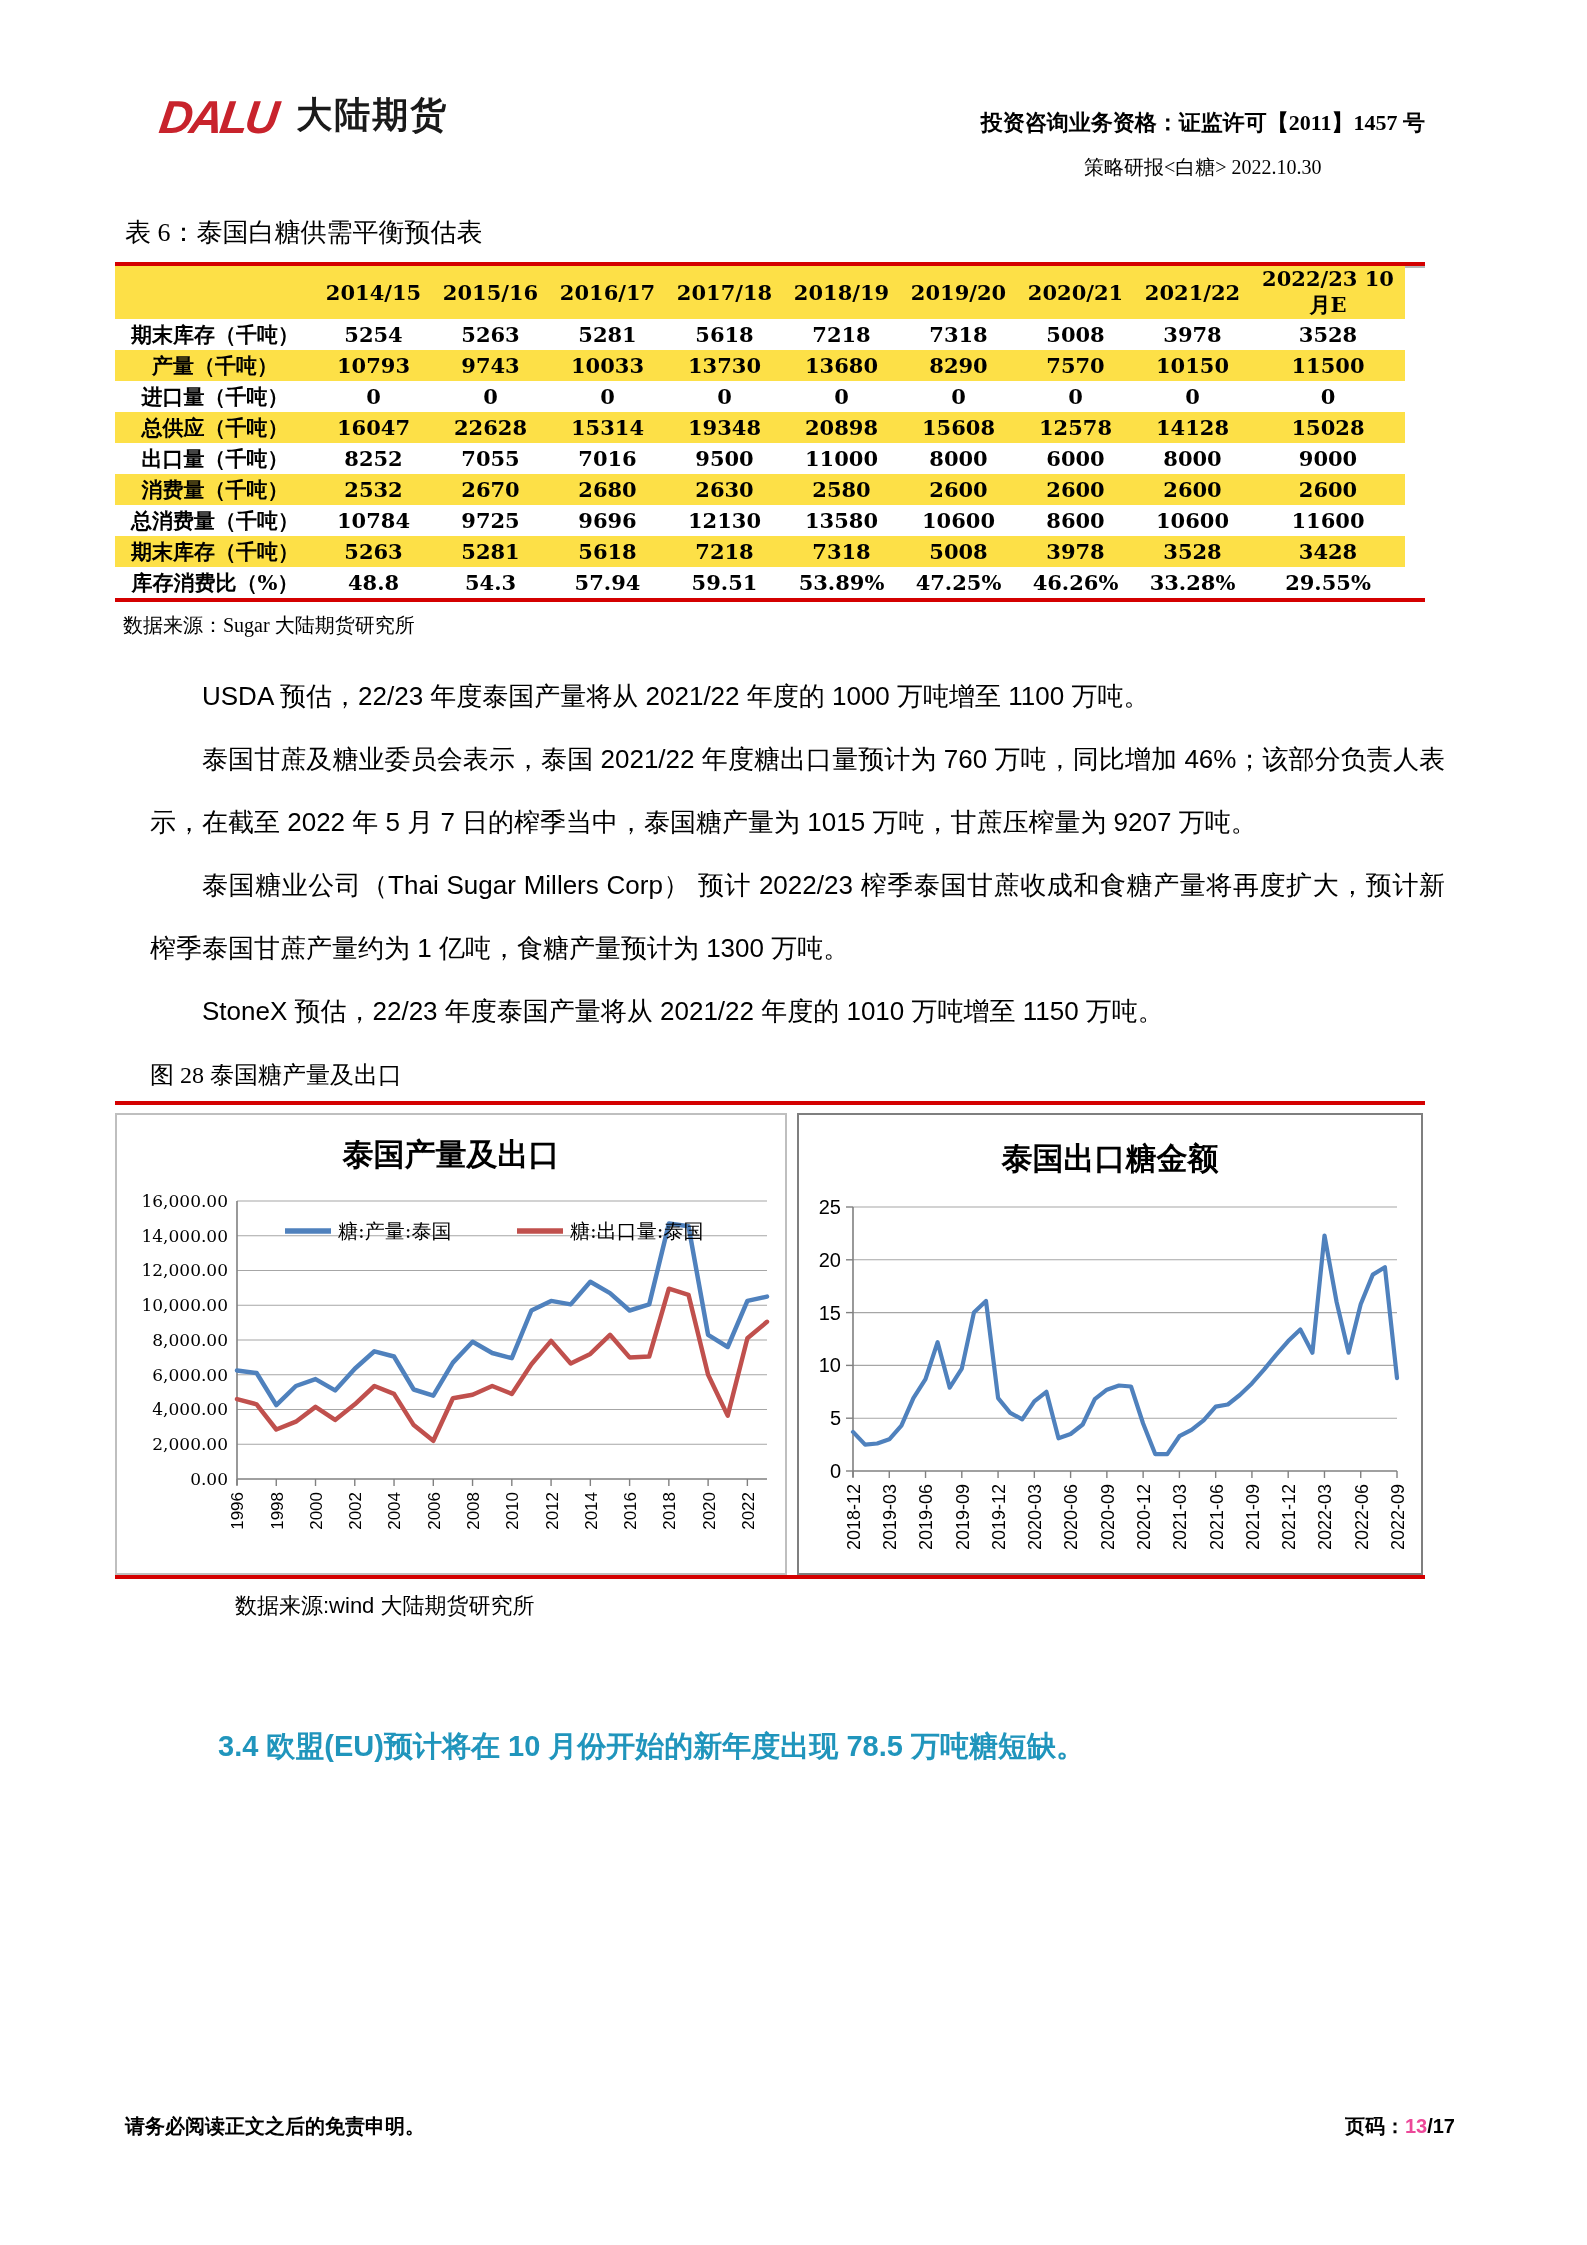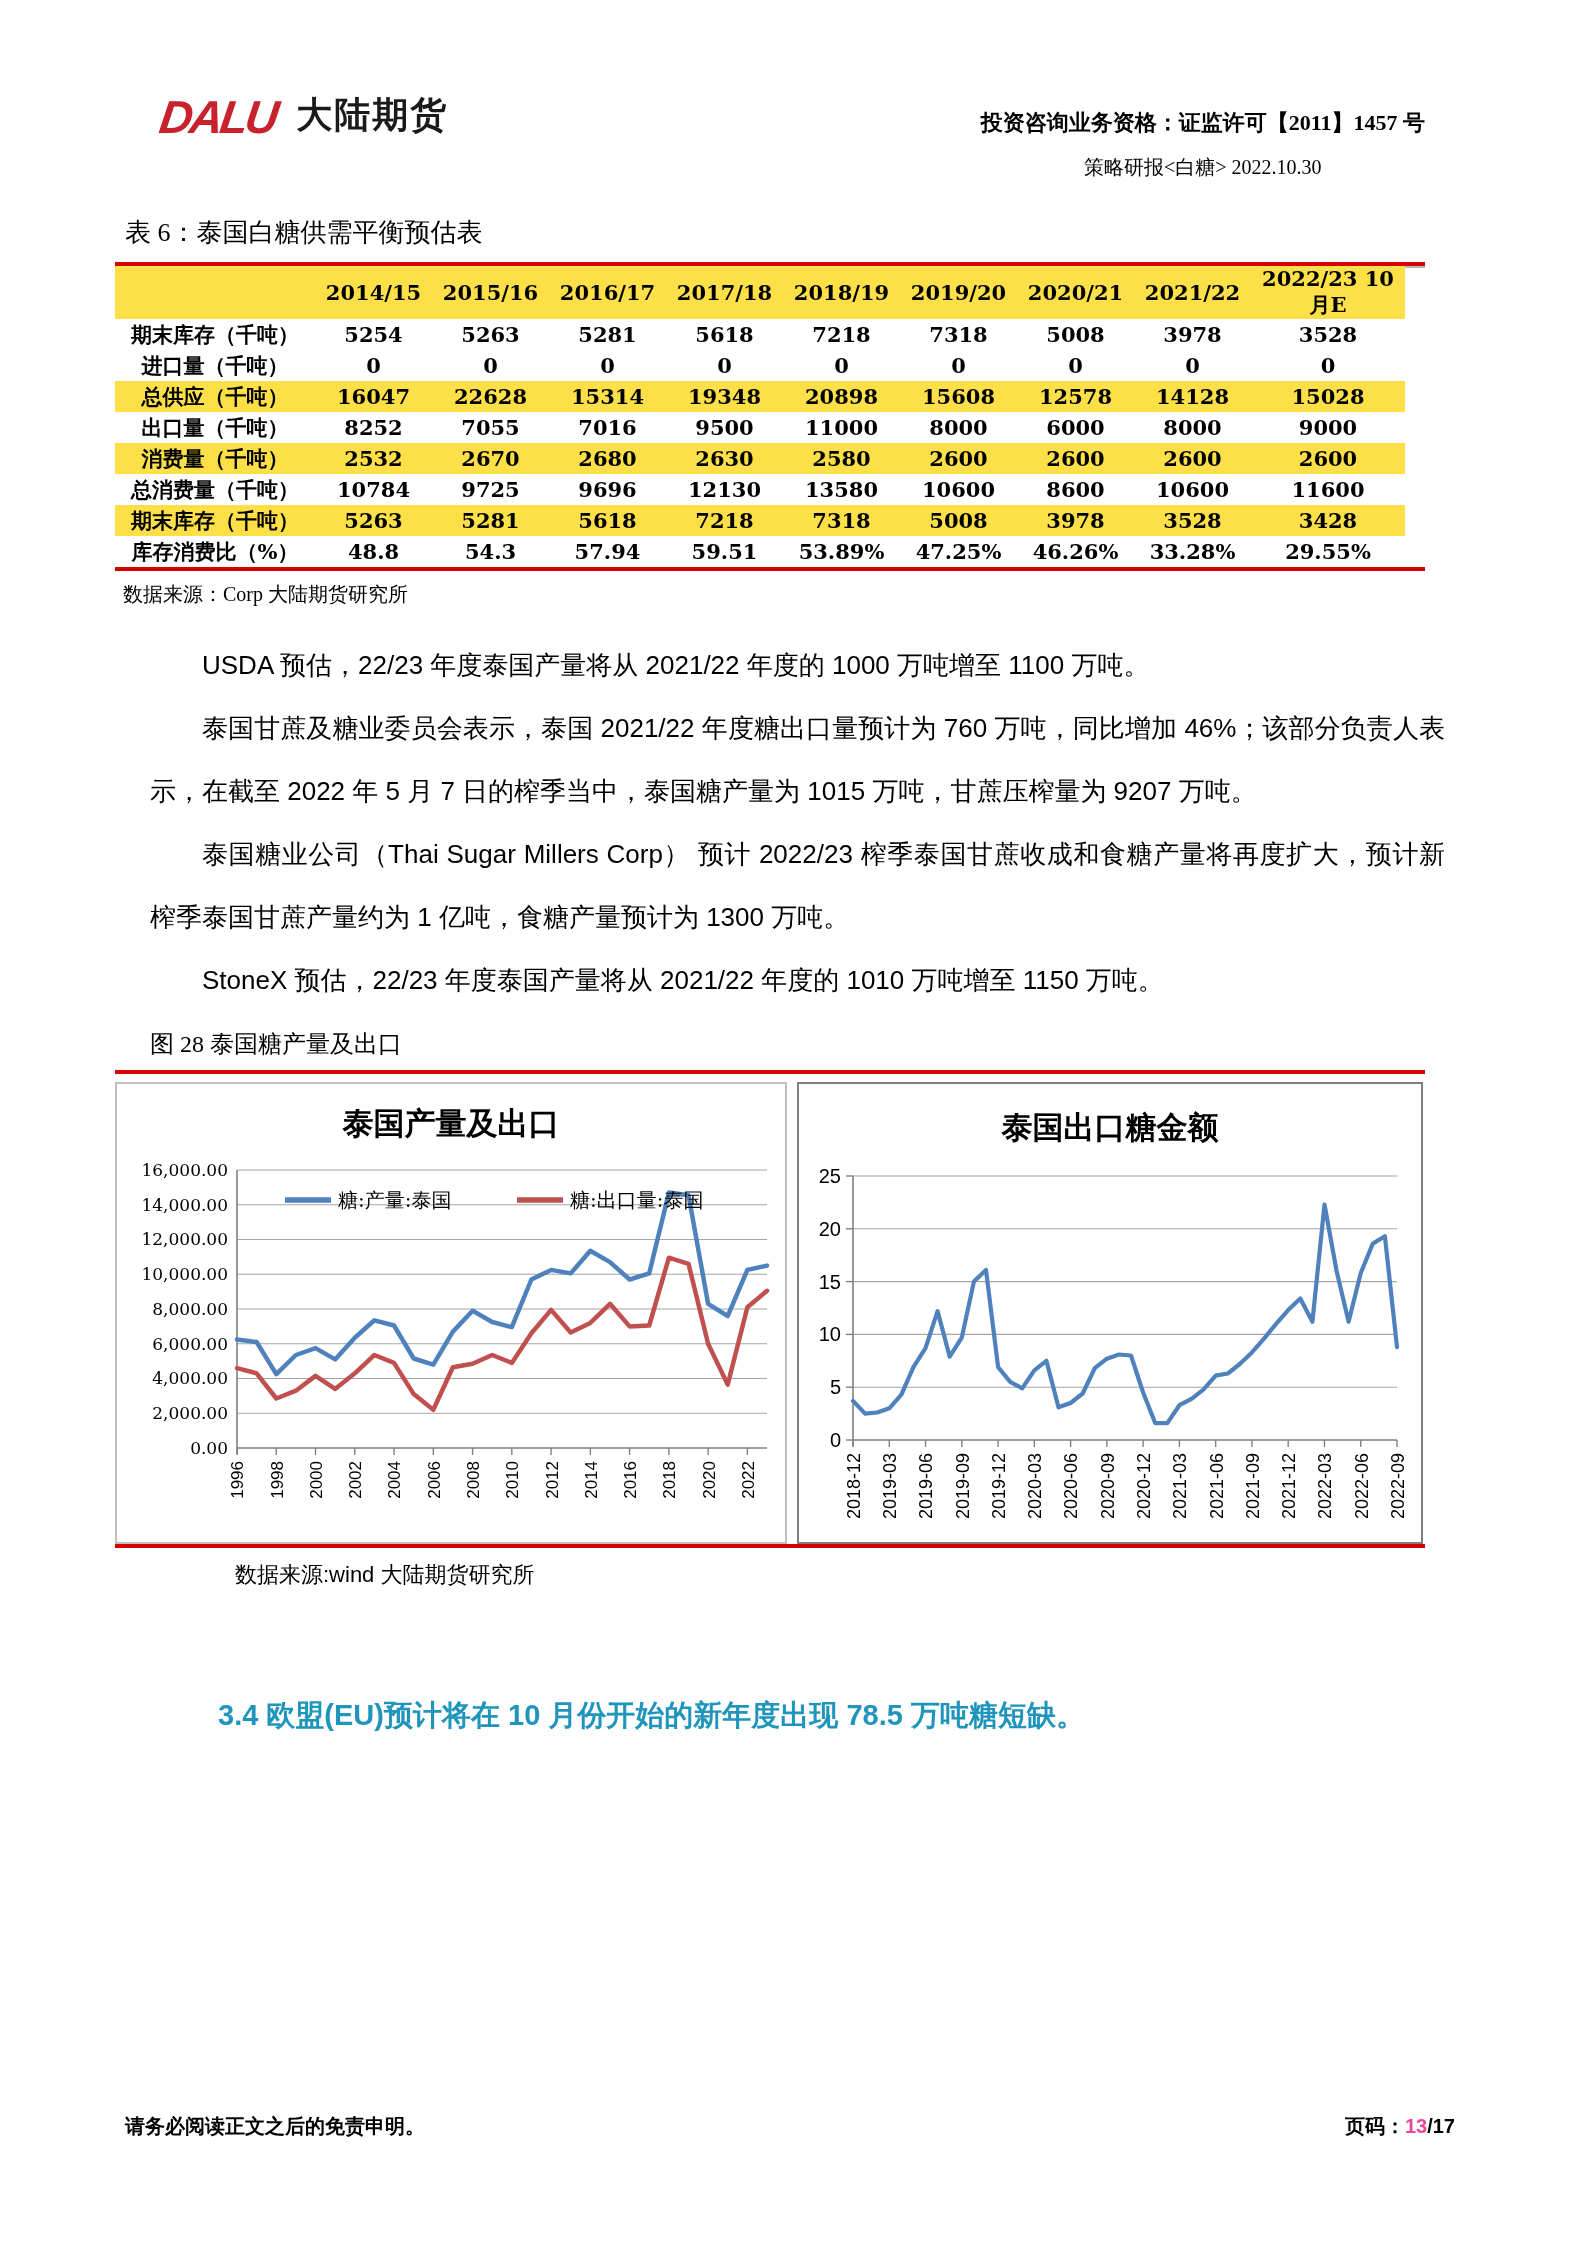--- a/index.html
+++ b/index.html
@@ -94,20 +94,32 @@
             <td>5254</td>
             <td>5263</td>
             <td>5281</td>
             <td>5618</td>
             <td>7218</td>
             <td>7318</td>
             <td>5008</td>
             <td>3978</td>
             <td>3528</td>
           </tr>
+          <tr class="gray">
+            <td class="lbl">产量（千吨）</td>
+            <td>10793</td>
+            <td>9743</td>
+            <td>10033</td>
+            <td>13730</td>
+            <td>13680</td>
+            <td>8290</td>
+            <td>7570</td>
+            <td>10150</td>
+            <td>11500</td>
+          </tr>
           <tr>
             <td class="lbl">进口量（千吨）</td>
             <td>0</td>
             <td>0</td>
             <td>0</td>
             <td>0</td>
             <td>0</td>
             <td>0</td>
             <td>0</td>
             <td>0</td>
@@ -181,21 +193,21 @@
             <td>59.51</td>
             <td>53.89%</td>
             <td>47.25%</td>
             <td>46.26%</td>
             <td>33.28%</td>
             <td>29.55%</td>
           </tr>
         </tbody>
     </table>
     <div class="rule"></div>
-    <div class="src">数据来源：Corp 大陆期货研究所</div>
+    <div class="src">数据来源：Sugar 大陆期货研究所</div>
 
     <div class="paras">
       <p>USDA 预估，22/23 年度泰国产量将从 2021/22 年度的 1000 万吨增至 1100 万吨。</p>
       <p>泰国甘蔗及糖业委员会表示，泰国 2021/22 年度糖出口量预计为 760 万吨，同比增加 46%；该部分负责人表示，在截至 2022 年 5 月 7 日的榨季当中，泰国糖产量为 1015 万吨，甘蔗压榨量为 9207 万吨。</p>
       <p>泰国糖业公司（Thai Sugar Millers Corp） 预计 2022/23 榨季泰国甘蔗收成和食糖产量将再度扩大，预计新榨季泰国甘蔗产量约为 1 亿吨，食糖产量预计为 1300 万吨。</p>
       <p>StoneX 预估，22/23 年度泰国产量将从 2021/22 年度的 1010 万吨增至 1150 万吨。</p>
     </div>
 
     <div class="fig-title">图 28 泰国糖产量及出口</div>
     <div class="rule"></div>

